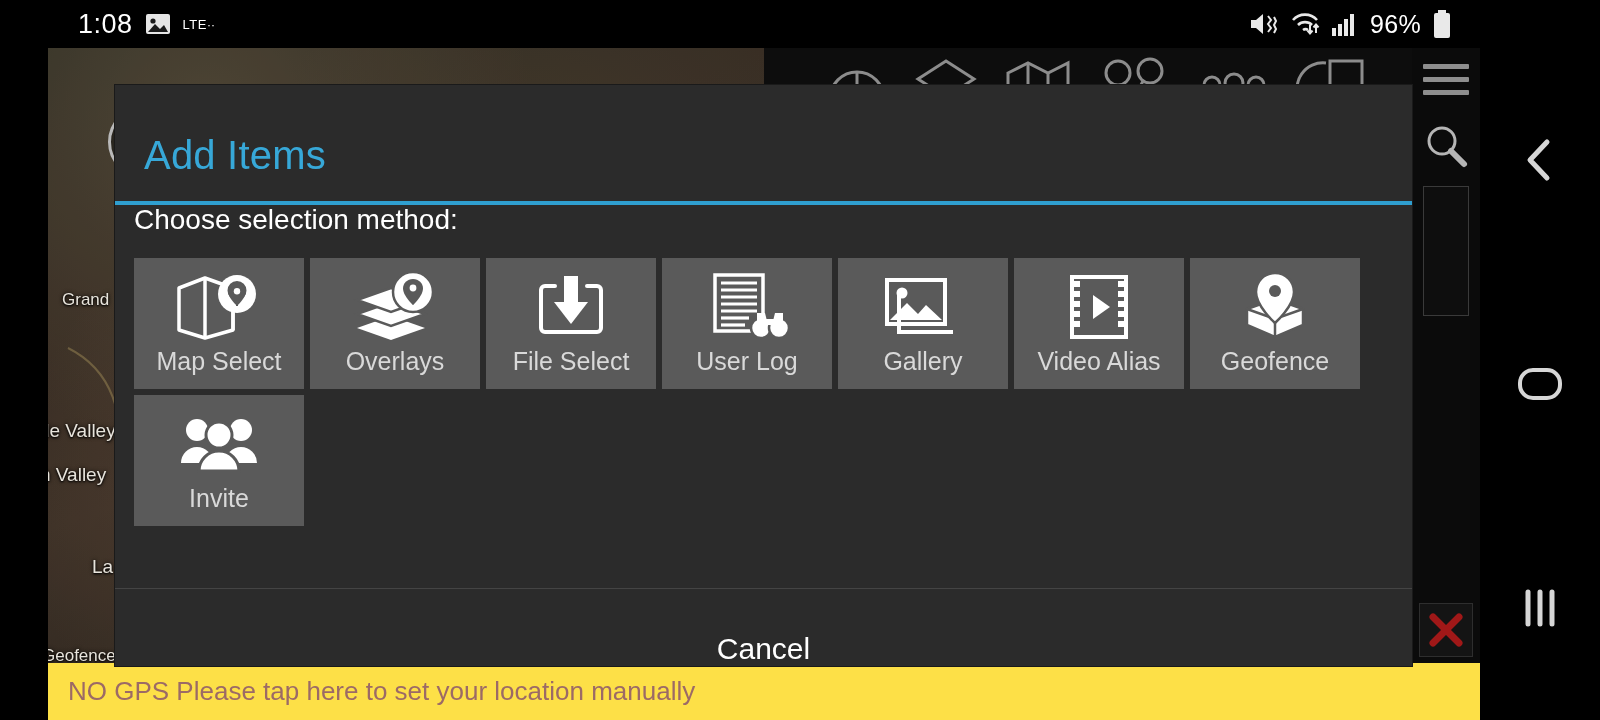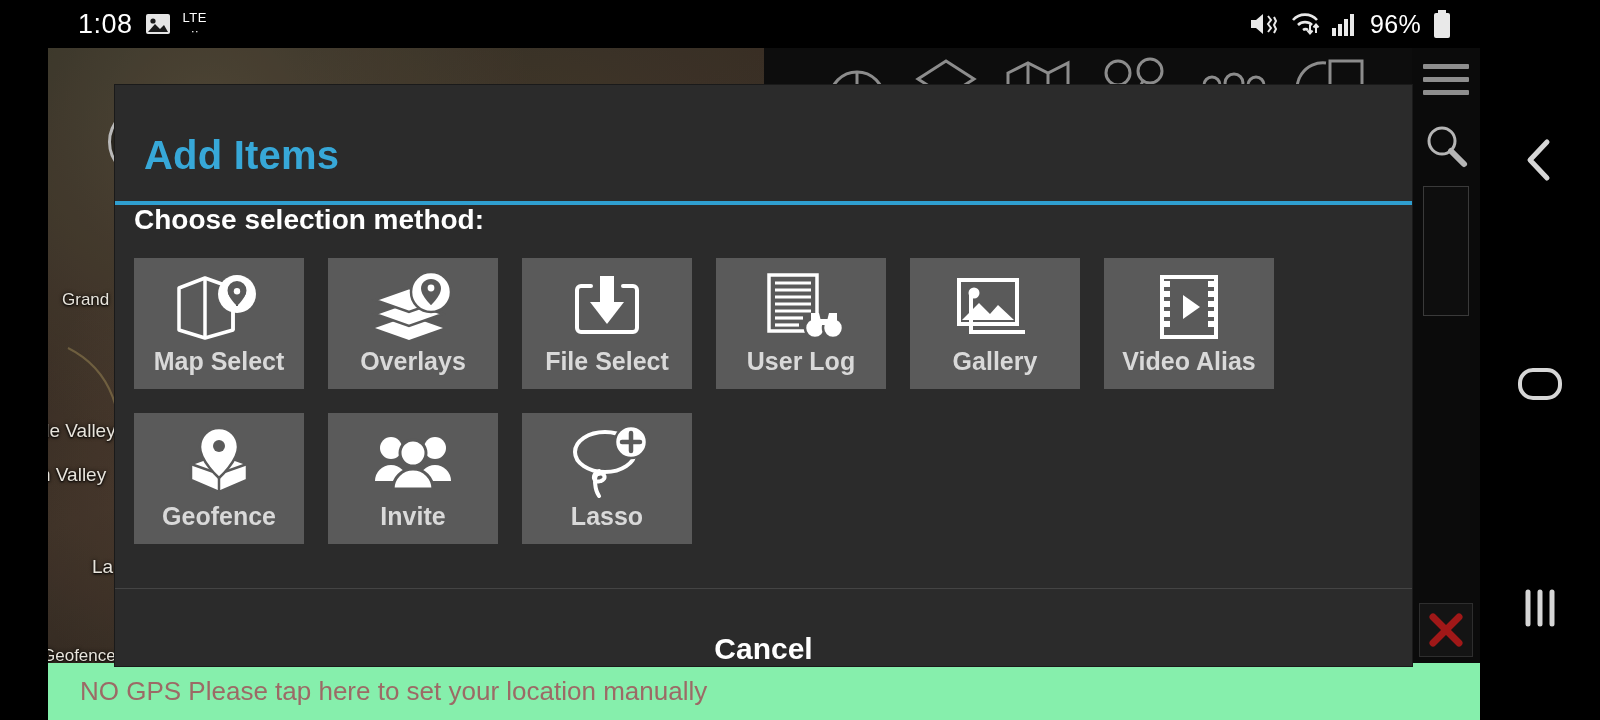--- a/index.html
+++ b/index.html
@@ -75,32 +75,32 @@
     background:#141414; display:flex; align-items:center; justify-content:center; }
 
   
   .navbar{ position:absolute; right:0; top:48px; width:120px; height:672px;
     background:#000; display:flex; flex-direction:column; align-items:center;
     justify-content:space-around; }
   .nav-btn{ width:80px; height:80px; display:flex; align-items:center; justify-content:center; }
 
   
   .gpsbar{ position:absolute; left:48px; top:663px; width:1432px; height:57px;
-    background:#86efac; display:flex; align-items:center;padding-left:12px; }
+    background:#fde047; display:flex; align-items:center; }
   .gpstext{ margin-left:20px; color:#9c6a66; font-size:26px; }
 
   
   .dialog{ position:absolute; left:115px; top:85px; width:1297px; height:581px;
-    background:#2b2b2b; box-shadow:0 0 0 1px #1a1a1a;font-weight:bold; }
+    background:#2b2b2b; box-shadow:0 0 0 1px #1a1a1a; }
   .dlg-title{ color:#37a8d8; font-size:40px; padding:48px 0 0 29px; letter-spacing:.2px; }
   .dlg-rule{ position:absolute; left:0; top:116px; width:100%; height:4px; background:#2f9fd0; }
   .dlg-body{ padding:26px 0 0 19px; }
   .dlg-sub{ color:#fff; font-size:28px; padding-left:0; margin-bottom:22px; }
 
-  .grid{ display:flex; flex-wrap:wrap; gap:24px; }
+  .grid{ display:flex; flex-wrap:wrap; gap:6px; }
   .tile{ width:170px; height:131px; background:#5a5a5a; display:flex;
     flex-direction:column; align-items:center; justify-content:center; }
   .tile .glyph{ height:72px; display:flex; align-items:center; justify-content:center; }
   .tile .tlabel{ color:#d9d9d9; font-size:25px; margin-top:4px; white-space:nowrap; }
 
   .dlg-footsep{ position:absolute; left:0; bottom:77px; width:100%; height:1px;
     background:#444; }
   .dlg-cancel{ position:absolute; left:0; bottom:0; width:100%; height:77px;
     display:flex; align-items:flex-end; justify-content:center;
     color:#fff; font-size:30px; background:#2b2b2b; }
@@ -231,21 +231,21 @@
   </div>
 
   <div class="statusbar">
     <div class="sb-left">
       <span class="sb-clock">1:08</span>
       <svg class="ic" width="26" height="26" viewBox="0 0 26 26">
         <rect x="1" y="3" width="24" height="20" rx="2" fill="#e6e6e6"></rect>
         <circle cx="8" cy="10" r="2.6" fill="#1a1a1a"></circle>
         <path d="M3 21 L10 13 L15 18 L19 14 L23 21 Z" fill="#1a1a1a"></path>
       </svg>
-      <span style="display:flex;flex-direction:column;align-items:center;line-height:1;">
+      <span style="display:flex;align-items:center;line-height:1;">
         <span style="font-size:13px;color:#fff;letter-spacing:.5px;">LTE</span>
         <span style="font-size:12px;color:#fff;margin-top:1px;">··</span>
       </span>
     </div>
     <div class="sb-right">
       <svg class="ic" width="30" height="26" viewBox="0 0 30 26">
         <path d="M2 9 L7 9 L14 3 L14 23 L7 17 L2 17 Z" fill="#e9e9e9"></path>
         <path d="M19 5 L22 9 L19 13 L22 17 L19 21" fill="none" stroke="#e9e9e9" stroke-width="2"></path>
         <path d="M25 6 L27 10 L25 14 L27 18 L25 22" fill="none" stroke="#e9e9e9" stroke-width="2"></path>
       </svg>
@@ -398,32 +398,20 @@
               <path d="M4 50 A16 16 0 0 1 36 50 Z" fill="#fff"></path>
               <circle cx="64" cy="17" r="11" fill="#fff"></circle>
               <path d="M48 50 A16 16 0 0 1 80 50 Z" fill="#fff"></path>
               <circle cx="42" cy="22" r="13" fill="#fff" stroke="#5a5a5a" stroke-width="3"></circle>
               <path d="M22 58 A20 20 0 0 1 62 58 Z" fill="#fff" stroke="#5a5a5a" stroke-width="3"></path>
             </svg>
           </div>
           <div class="tlabel">Invite</div>
         </div>
 
-        <div class="tile">
-          <div class="glyph">
-            <svg width="84" height="72" viewBox="0 0 84 72">
-              <ellipse cx="40" cy="26" rx="30" ry="20" fill="none" stroke="#fff" stroke-width="4"></ellipse>
-              <path d="M34 45 C26 48 28 58 36 55 C42 53 40 46 33 48 C28 50 30 64 34 70" fill="none" stroke="#fff" stroke-width="4" stroke-linecap="round"></path>
-              <circle cx="66" cy="16" r="16" fill="#fff" stroke="#5a5a5a" stroke-width="2.5"></circle>
-              <line x1="66" y1="7" x2="66" y2="25" stroke="#5a5a5a" stroke-width="4.5" stroke-linecap="round"></line>
-              <line x1="57" y1="16" x2="75" y2="16" stroke="#5a5a5a" stroke-width="4.5" stroke-linecap="round"></line>
-            </svg>
-          </div>
-          <div class="tlabel">Lasso</div>
-        </div>
 
       </div>
     </div>
 
     <div class="dlg-footsep"></div>
     <div class="dlg-cancel">
       <span>Cancel</span>
     </div>
   </div>
 

